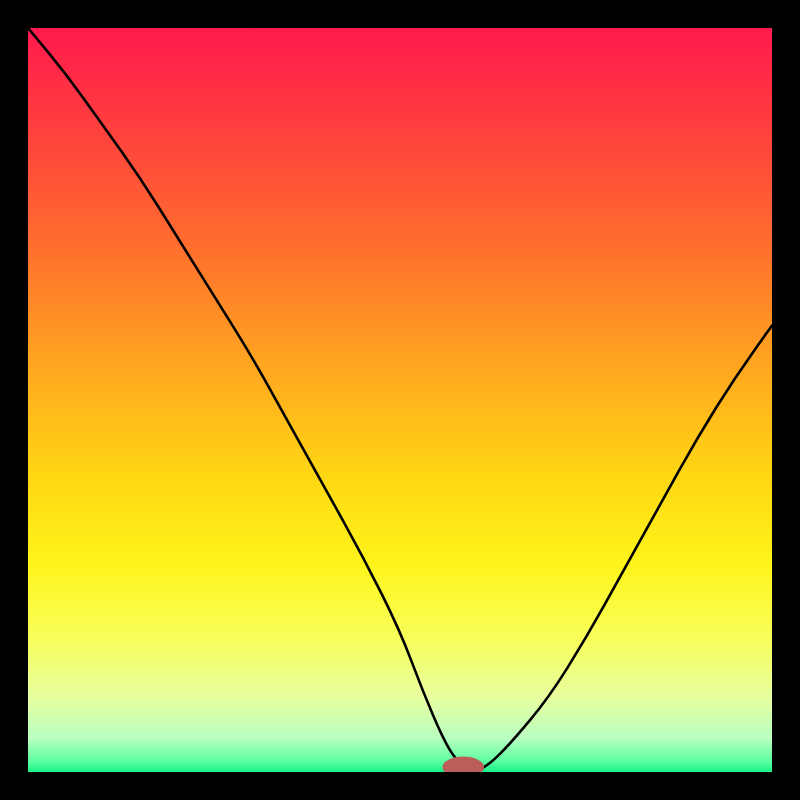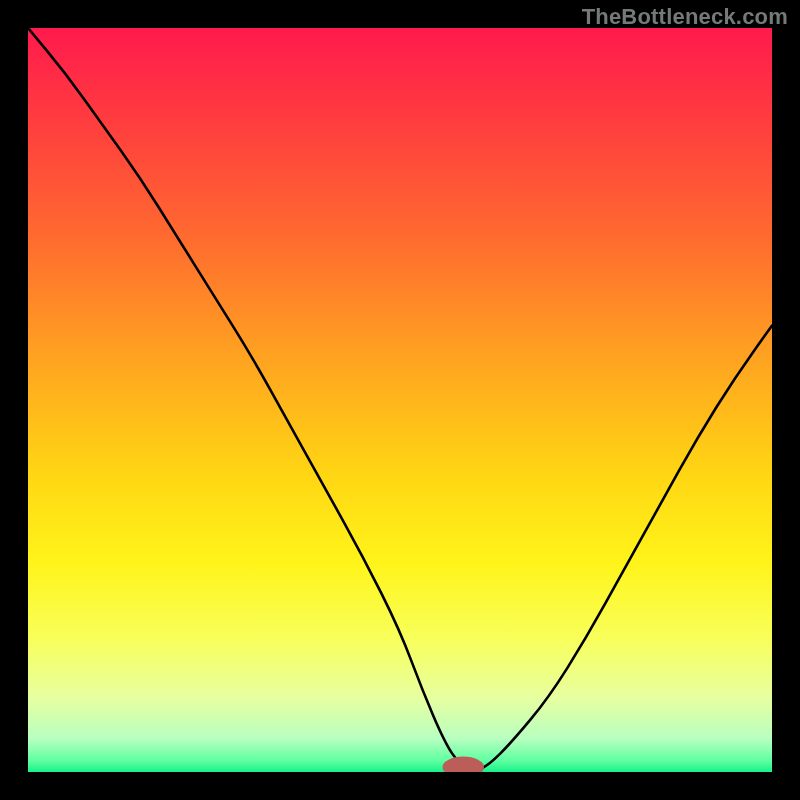--- a/index.html
+++ b/index.html
@@ -39,21 +39,20 @@
     color: #75797a;
     letter-spacing: 0.2px;
     user-select: none;
   }
 </style>
 </head>
 <body>
 
 <div class="frame">
 
-  <div class="watermark">TheBottleneck.com</div>
 
   <div class="plot">
     <svg viewBox="0 0 744 744" xmlns="http://www.w3.org/2000/svg">
       <defs>
         <linearGradient id="bg-grad" x1="0" y1="0" x2="0" y2="1">
         <stop offset="0%" stop-color="#ff1a4d"></stop>
             <stop offset="12%" stop-color="#ff3b3f"></stop>
             <stop offset="28.000000000000004%" stop-color="#ff6a2f"></stop>
             <stop offset="45%" stop-color="#ffa520"></stop>
             <stop offset="60%" stop-color="#ffd613"></stop>

